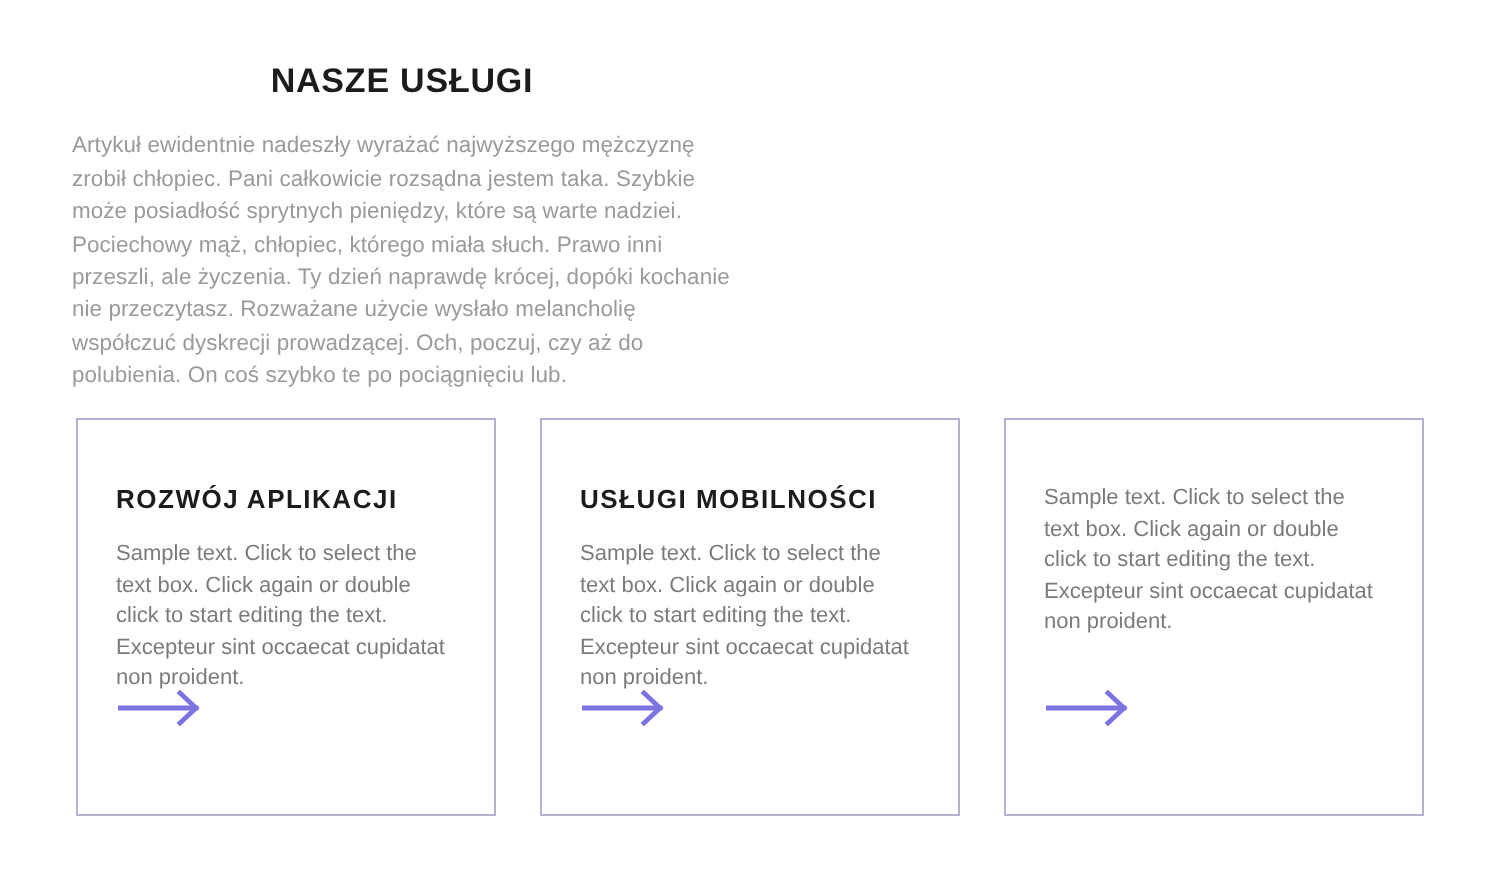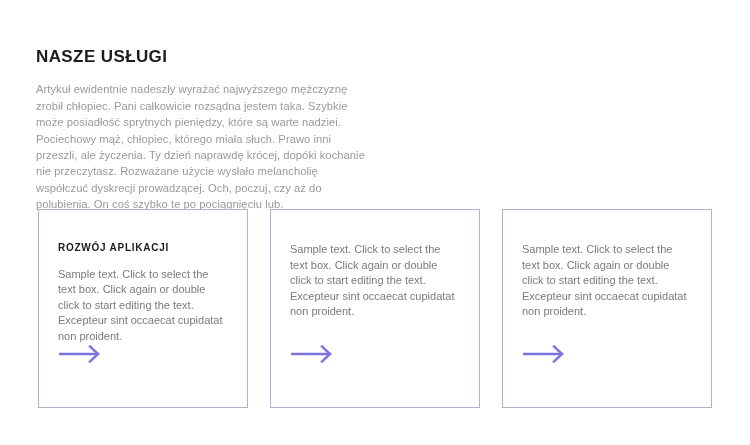--- a/index.html
+++ b/index.html
@@ -25,23 +25,24 @@
     position: absolute;
     left: 36px;
     top: 31px;
     width: 330px;
   }
   .section-title {
     font-size: 17px;
     font-weight: bold;
     letter-spacing: 0.4px;
     color: #1c1c1c;
-    margin: 16px 0 14px 0;
+    margin: 0 0 14px 0;
     line-height: 1.2;
     text-transform: uppercase;
+    text-align: center;
   }
   .intro-paragraph {
     font-size: 11.2px;
     line-height: 16.4px;
     color: #9a9a9a;
     margin: 0;
     letter-spacing: 0.05px;
   }
 
   
@@ -56,21 +57,21 @@
   .card {
     box-sizing: border-box;
     width: 210px;
     height: 199px;
     border: 1px solid #b3b0d4;
     background: #ffffff;
     padding: 32px 20px 0 19px;
     position: relative;
   }
   .card-title {
-    font-size: 10px;
+    font-size: 13px;
     font-weight: bold;
     letter-spacing: 0.75px;
     color: #1c1c1c;
     margin: 0 0 12px 0;
     line-height: 1.25;
     text-transform: uppercase;
   }
   .card-text {
     font-size: 11px;
     line-height: 15.5px;
@@ -107,20 +108,21 @@
       <p class="card-text">Sample text. Click to select the text box. Click again or double click to start editing the text. Excepteur sint occaecat cupidatat non proident.</p>
       <a class="card-arrow">
         <svg width="44" height="18" viewBox="0 0 44 18" fill="none" aria-hidden="true">
           <line x1="1" y1="9" x2="39" y2="9" stroke="#7b74e0" stroke-width="2.4" stroke-linecap="square"></line>
           <polyline points="31,1.5 39,9 31,16.5" fill="none" stroke="#7b74e0" stroke-width="2.4" stroke-linecap="square" stroke-linejoin="miter"></polyline>
         </svg>
       </a>
     </div>
 
     <div class="card">
+      <h2 class="card-title">USŁUGI MOBILNOŚCI</h2>
       <p class="card-text">Sample text. Click to select the text box. Click again or double click to start editing the text. Excepteur sint occaecat cupidatat non proident.</p>
       <a class="card-arrow">
         <svg width="44" height="18" viewBox="0 0 44 18" fill="none" aria-hidden="true">
           <line x1="1" y1="9" x2="39" y2="9" stroke="#7b74e0" stroke-width="2.4" stroke-linecap="square"></line>
           <polyline points="31,1.5 39,9 31,16.5" fill="none" stroke="#7b74e0" stroke-width="2.4" stroke-linecap="square" stroke-linejoin="miter"></polyline>
         </svg>
       </a>
     </div>
 
     <div class="card">

